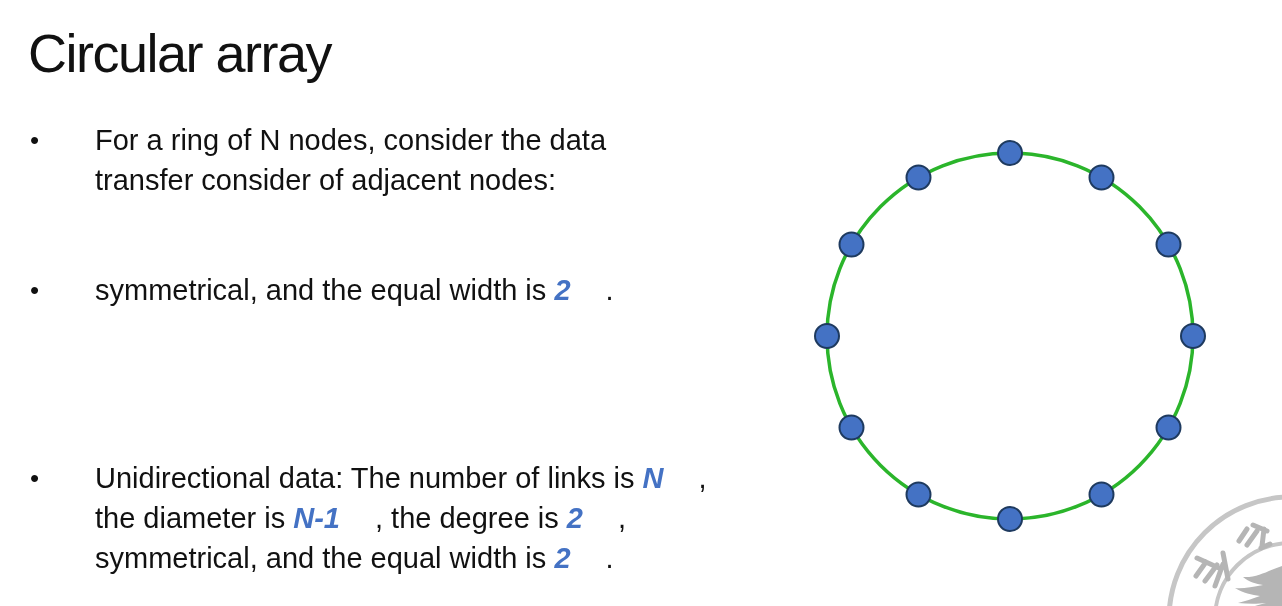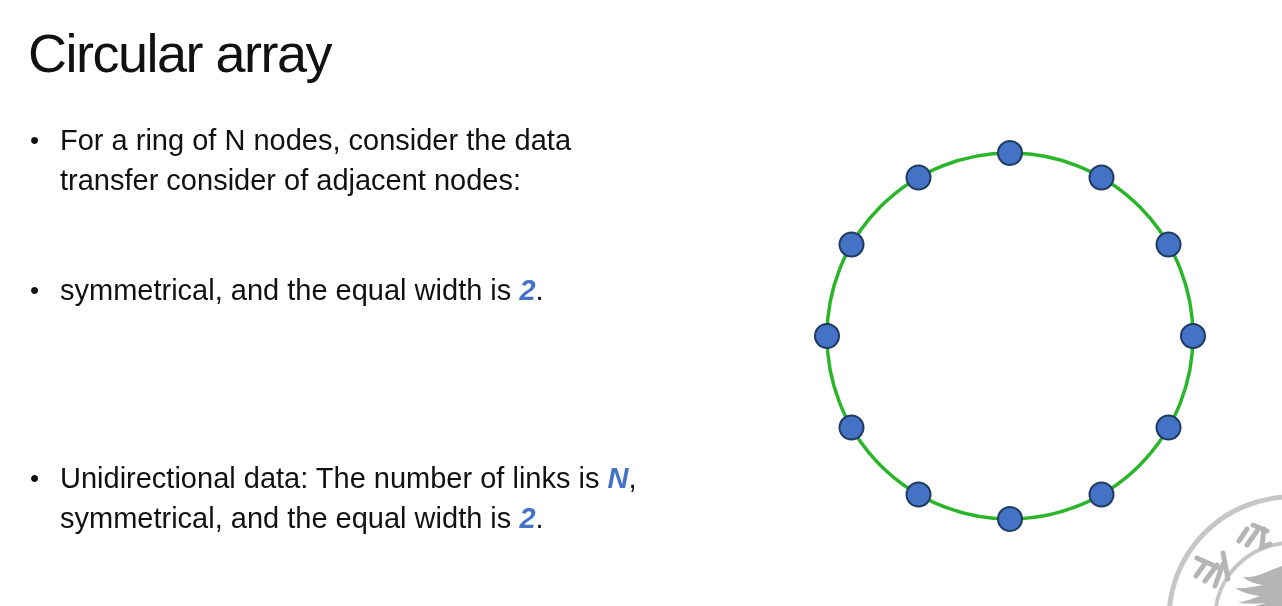--- a/index.html
+++ b/index.html
@@ -16,21 +16,21 @@
   .bullets{position:absolute;left:30px;top:0;width:740px;height:606px;}
   .bullet{position:absolute;left:0;display:flex;align-items:flex-start;}
   .bullet:nth-of-type(1){top:120px;}
   .bullet:nth-of-type(2){top:270px;}
   .bullet:nth-of-type(3){top:458px;}
   .marker{
     width:30px;flex:0 0 30px;font-size:26px;line-height:40px;color:var(--text,#111);
   }
   .btext{flex:1;}
   .bline{font-size:29px;line-height:40px;color:var(--text,#111);white-space:nowrap;}
-  .run-normal{color:var(--text,#111);}
+  .run-normal{color:var(--text,#111);margin-left:35px;}
   .run-em{
     color:var(--accent,#4472c4);font-weight:700;font-style:italic;
   }
   .run-math{
     color:var(--accent,#4472c4);font-weight:700;
     font-family:"DejaVu Serif", serif;font-size:31px;
   }
   .run-math-italic{
     color:var(--accent,#4472c4);font-weight:700;font-style:italic;
     font-family:"DejaVu Serif", serif;font-size:31px;
@@ -55,20 +55,21 @@
       <div class="bullet">
         <div class="marker">•</div>
         <div class="btext">
           <div class="bline"><span class="run-normal">symmetrical, and the equal width is </span><span class="run-em">2</span><span class="run-normal">.</span></div>
         </div>
       </div>
       <div class="bullet">
         <div class="marker">•</div>
         <div class="btext">
           <div class="bline"><span class="run-normal">Unidirectional data: The number of links is </span><span class="run-em">N</span><span class="run-normal">,</span></div>
+          <div class="bline"><span class="run-normal">the diameter is </span><span class="run-em">N-1</span><span class="run-normal">, the degree is </span><span class="run-em">2</span><span class="run-normal">,</span></div>
           <div class="bline"><span class="run-normal">symmetrical, and the equal width is </span><span class="run-em">2</span><span class="run-normal">.</span></div>
         </div>
       </div>
     </div>
 
   <svg class="diagram" width="1282" height="606" viewBox="0 0 1282 606">
 
     <circle id="ring-edge" fill="none" cx="1010" cy="336" r="183" stroke="#2bb52b" stroke-width="3.5"></circle>
 
     <g id="nodes">

